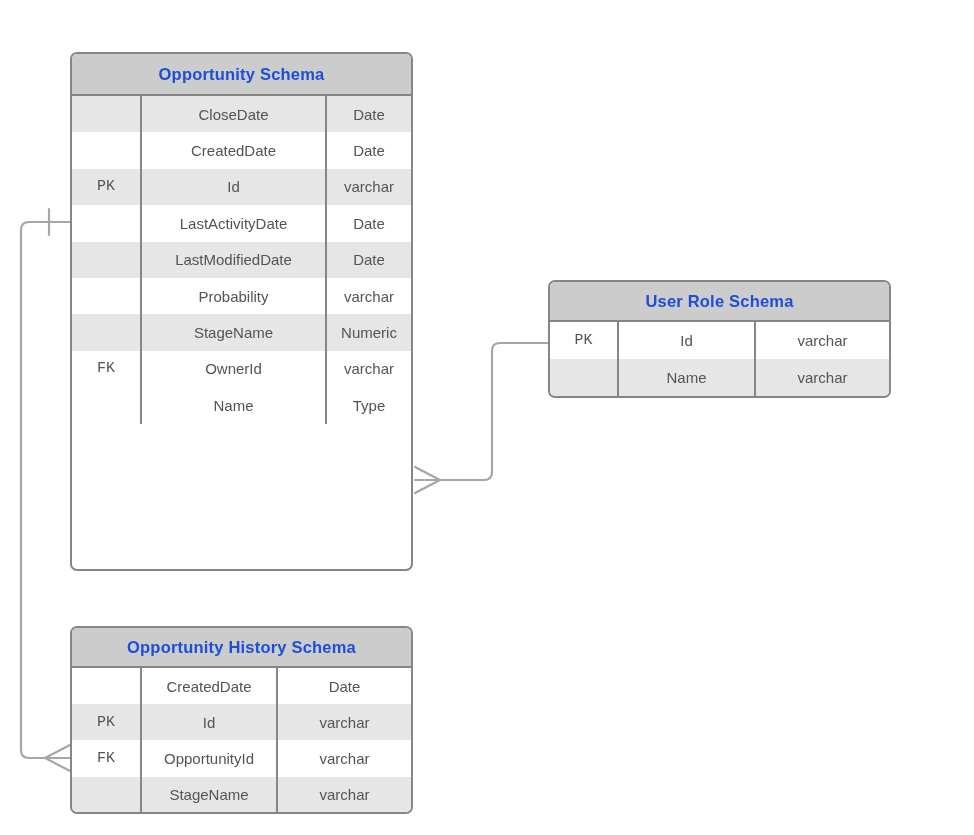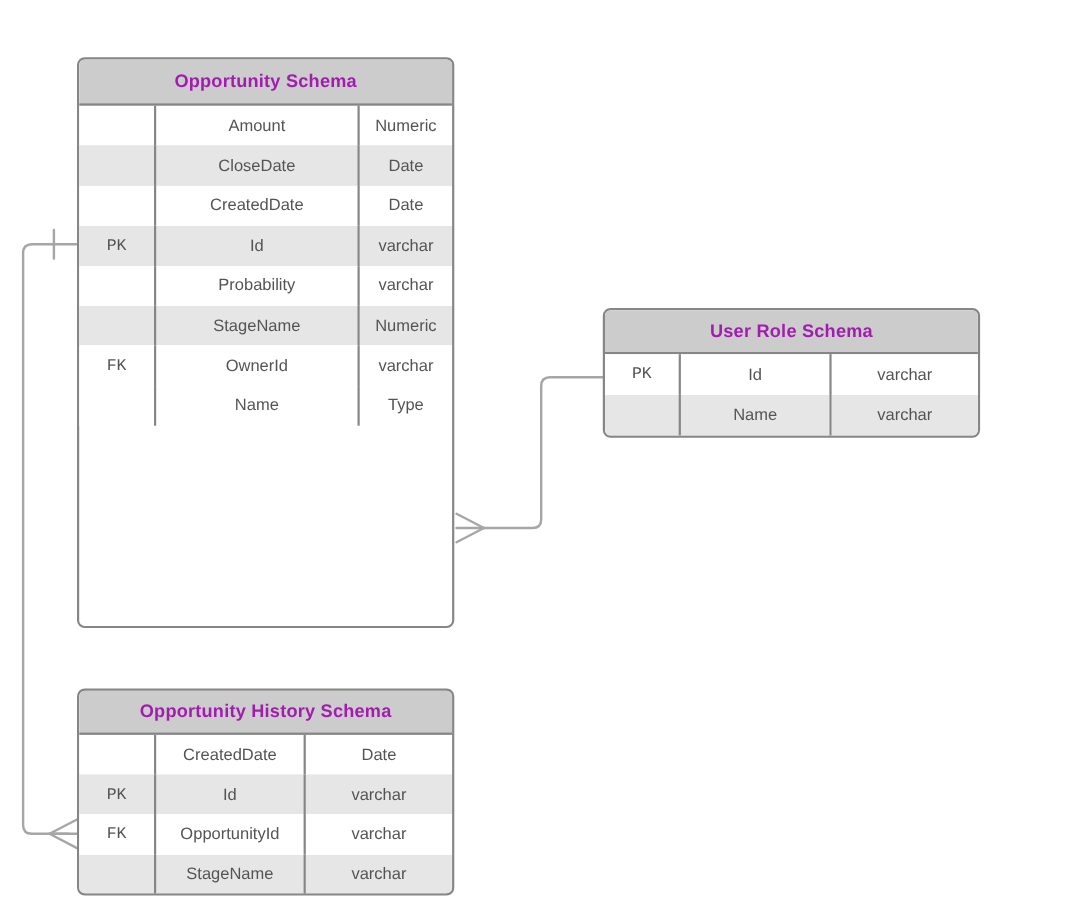--- a/index.html
+++ b/index.html
@@ -37,21 +37,21 @@
     position: absolute;
     box-sizing: border-box;
     border: 2px solid #868686;
     border-radius: 7px;
     background: #ffffff;
     overflow: hidden;
   }
   .entity-header {
     box-sizing: border-box;
     background: #cccccc;
-    color: #a21caf;
+    color: #1d4ed8;
     font-weight: bold;
     font-size: 16.5px;
     letter-spacing: 0.2px;
     display: flex;
     align-items: center;
     justify-content: center;
     border-bottom: 2px solid #868686;
     width: 100%;
   }
   .entity-body {
@@ -140,39 +140,44 @@
 
   <div class="entity" id="entity-opportunity">
     <div class="entity-header">Opportunity Schema</div>
     <table class="entity-body">
       <colgroup>
         <col style="width:69px">
           <col style="width:185px">
           <col style="width:85px">
       </colgroup>
       <tbody>
-        <tr class="band-odd">
-          <td class="col-key"></td>
-          <td class="col-name">Amount</td>
-          <td class="col-type">Numeric</td>
-        </tr>
         <tr class="band-even">
           <td class="col-key"></td>
           <td class="col-name">CloseDate</td>
           <td class="col-type">Date</td>
         </tr>
         <tr class="band-odd">
           <td class="col-key"></td>
           <td class="col-name">CreatedDate</td>
           <td class="col-type">Date</td>
         </tr>
         <tr class="band-even">
           <td class="col-key">PK</td>
           <td class="col-name">Id</td>
           <td class="col-type">varchar</td>
+        </tr>
+        <tr class="band-odd">
+          <td class="col-key"></td>
+          <td class="col-name">LastActivityDate</td>
+          <td class="col-type">Date</td>
+        </tr>
+        <tr class="band-even">
+          <td class="col-key"></td>
+          <td class="col-name">LastModifiedDate</td>
+          <td class="col-type">Date</td>
         </tr>
         <tr class="band-odd">
           <td class="col-key"></td>
           <td class="col-name">Probability</td>
           <td class="col-type">varchar</td>
         </tr>
         <tr class="band-even">
           <td class="col-key"></td>
           <td class="col-name">StageName</td>
           <td class="col-type">Numeric</td>

